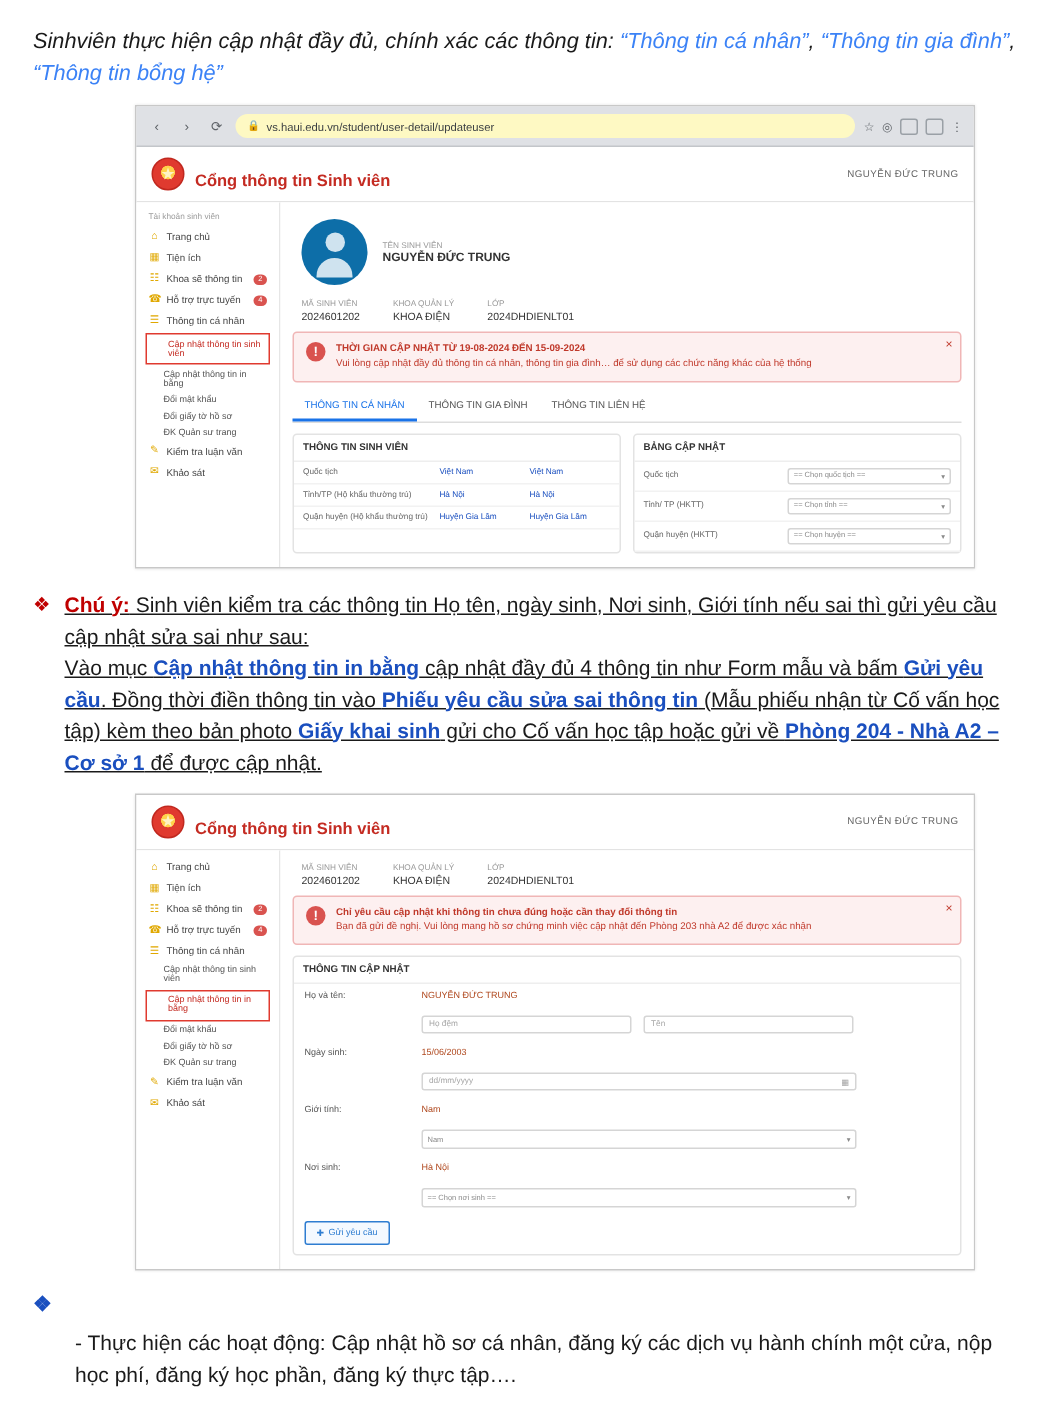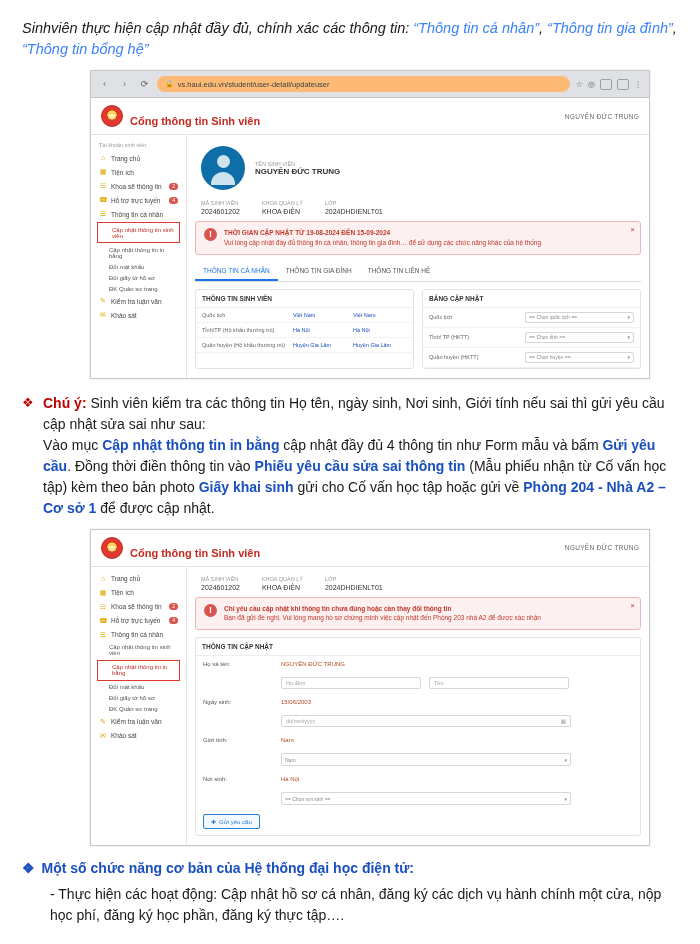--- a/index.html
+++ b/index.html
@@ -44,21 +44,21 @@
     border-bottom: 1px solid #c3c6ca;
   }
   .navicons { display: flex; gap: 7px; align-items: center; color: #5f6368; font-size: 11px; }
   .circlebtn {
     width: 13px; height: 13px; border-radius: 50%;
     display: inline-flex; align-items: center; justify-content: center;
     font-size: 9px; color: #5f6368;
   }
   .urlbox {
     flex: 1;
-    background: #fdba74;
+    background: #fef9c3;
     border-radius: 10px;
     padding: 2px 8px;
     font-size: 7.5px;
     color: #3c4043;
     display: flex; align-items: center; gap: 4px;
     height: 16px;
     overflow: hidden;
     white-space: nowrap;
   }
   .lockico { font-size: 7px; color: #5f6368; }
@@ -194,21 +194,21 @@
   .caret { font-size: 5px; color: #8a8a8a; }
 
   
   .note {
     display: flex; gap: 7px;
     margin: 14px 0 10px 0;
     font-size: 14px;
     line-height: 1.5;
   }
   .bullet { color: #c00000; flex: 0 0 14px; font-size: 13px; line-height: 1.5; }
-  .note-body { flex: 1; }
+  .note-body { flex: 1; text-decoration: underline; }
   .note-body .hl-red { color: #c00000; font-weight: 700; }
   .note-body .hl-blue { color: #1a4fbf; font-weight: 700; }
 
   
   .form-panel { border: 1px solid #e3e3e3; border-radius: 3px; }
   .f2row { display: flex; align-items: center; padding: 5px 7px; gap: 8px; }
   .f2lab { font-size: 6px; color: #555; width: 70px; }
   .f2val { font-size: 6px; color: #b0491f; }
   .inputbox {
     border: 1px solid #d5d5d5; border-radius: 2px; height: 12px; background: #fff;
@@ -543,21 +543,20 @@
           </div>
         </div>
 
       </div>
     </div>
   </div>
 
   <div class="features">
     <div class="feat-head">
       <span class="bullet2">❖</span>
-      <span>Một số chức năng cơ bản của Hệ thống đại học điện tử:</span>
     </div>
     <div class="feat-lines">
       <div>- Thực hiện các hoạt động: Cập nhật hồ sơ cá nhân, đăng ký các dịch vụ hành chính một cửa, nộp học phí, đăng ký học phần, đăng ký thực tập….</div>
 
     </div>
   </div>
 
 </div>
 
 </body></html>

